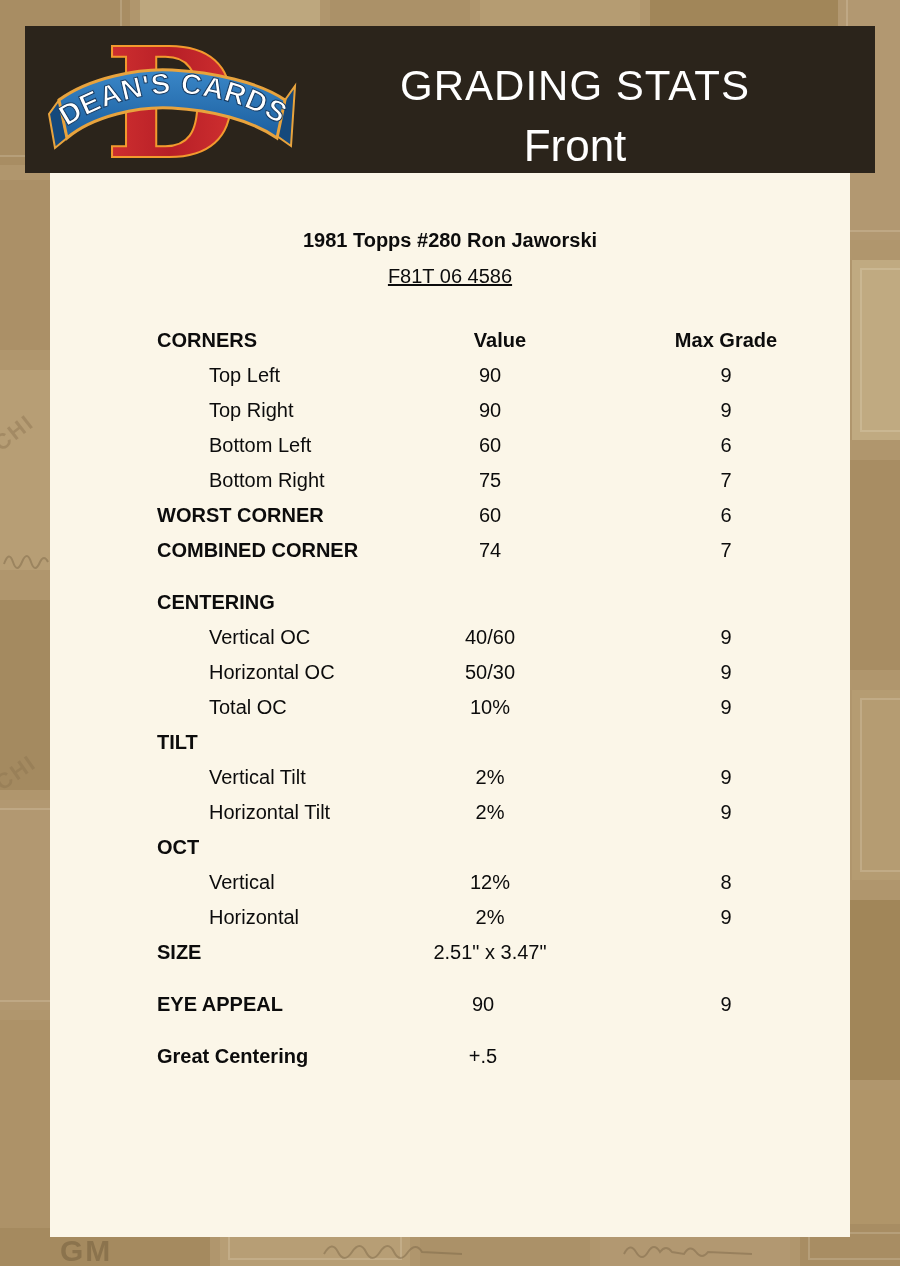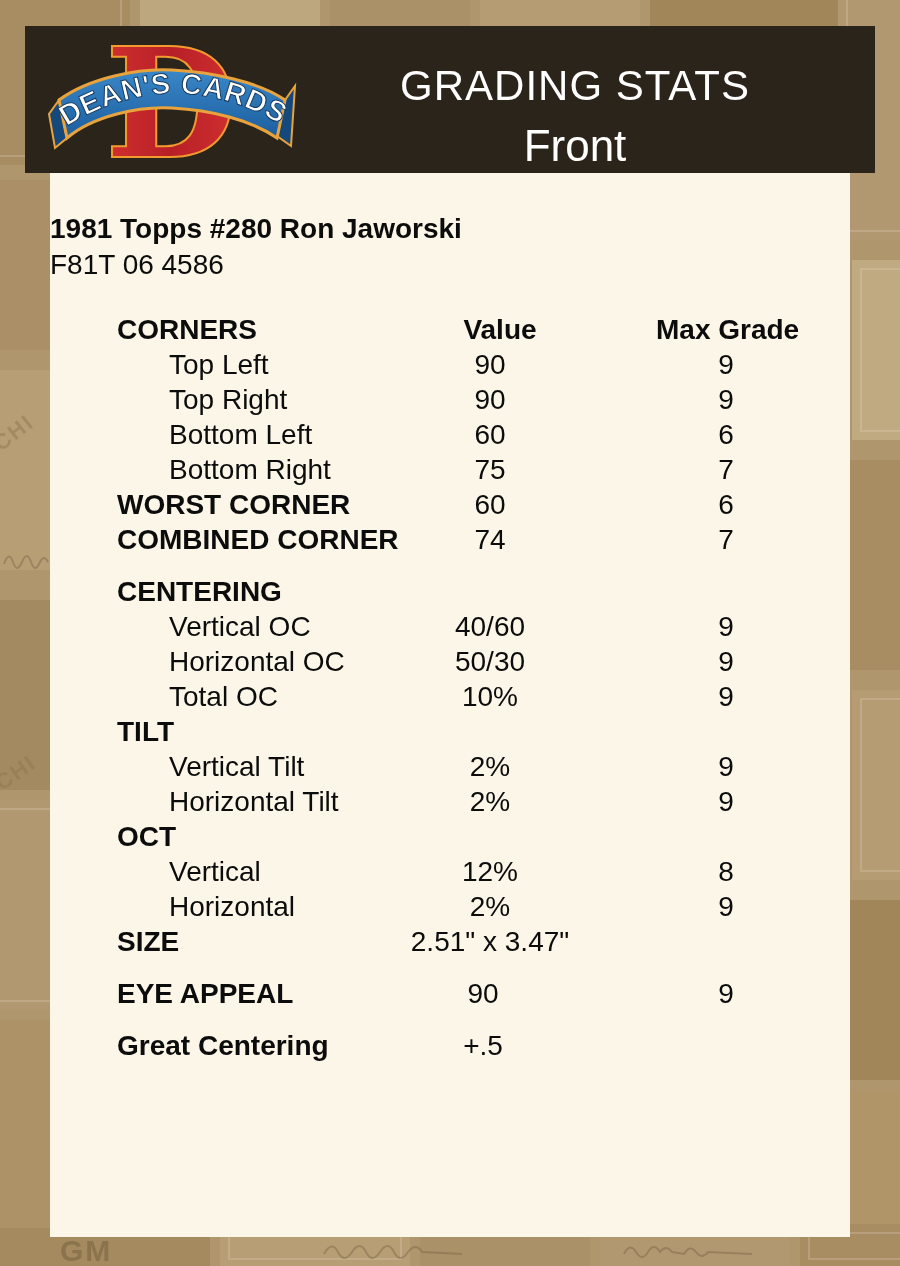--- a/index.html
+++ b/index.html
@@ -33,26 +33,26 @@
     margin:0; padding-top:36px; font-size:42px; font-weight:normal;
     letter-spacing:1px; line-height:48px;
   }
   .header-subtitle { margin:8px; padding-top:8px; font-size:44px; line-height:40px; font-weight:normal; }
 
   
   .sheet {
     position:absolute; left:50px; top:173px; width:800px; height:1064px;
     background:#fbf6e8; z-index:2; color:#0c0c0c;
   }
-  .titles { padding-top:38px; text-align:left; font-size:28px; line-height:36px; }
+  .titles { padding-top:49px; text-align:center; font-size:20px; line-height:36px; }
   .card-title { font-weight:bold; }
-  .card-serial { font-weight:normal; }
-
-  
-  .stats { margin:29px 54px 0 67px; font-size:28px; }
+  .card-serial { font-weight:normal;text-decoration:underline; }
+
+  
+  .stats { margin:29px 54px 0 107px; font-size:20px; }
   .row { display:flex; height:35px; line-height:35px; }
   .row.gap { margin-top:17px;gap:7px; }
   .lbl { flex:1 1 0; min-width:0; white-space:nowrap; overflow:visible; }
   .val { width:160px; flex:0 0 auto; text-align:center; padding-right:20px; white-space:nowrap; }
   .max { width:140px; flex:0 0 auto; padding-left:66px; text-align:center; white-space:nowrap; }
   .row.colhead .lbl, .row.section .lbl, .row.total .lbl { font-weight:bold; }
   .row.colhead .val, .row.colhead .max { font-weight:bold; }
   .row.colhead .val { width:180px; padding-right:0; }
   .row.item .lbl { padding-left:52px; }
 

